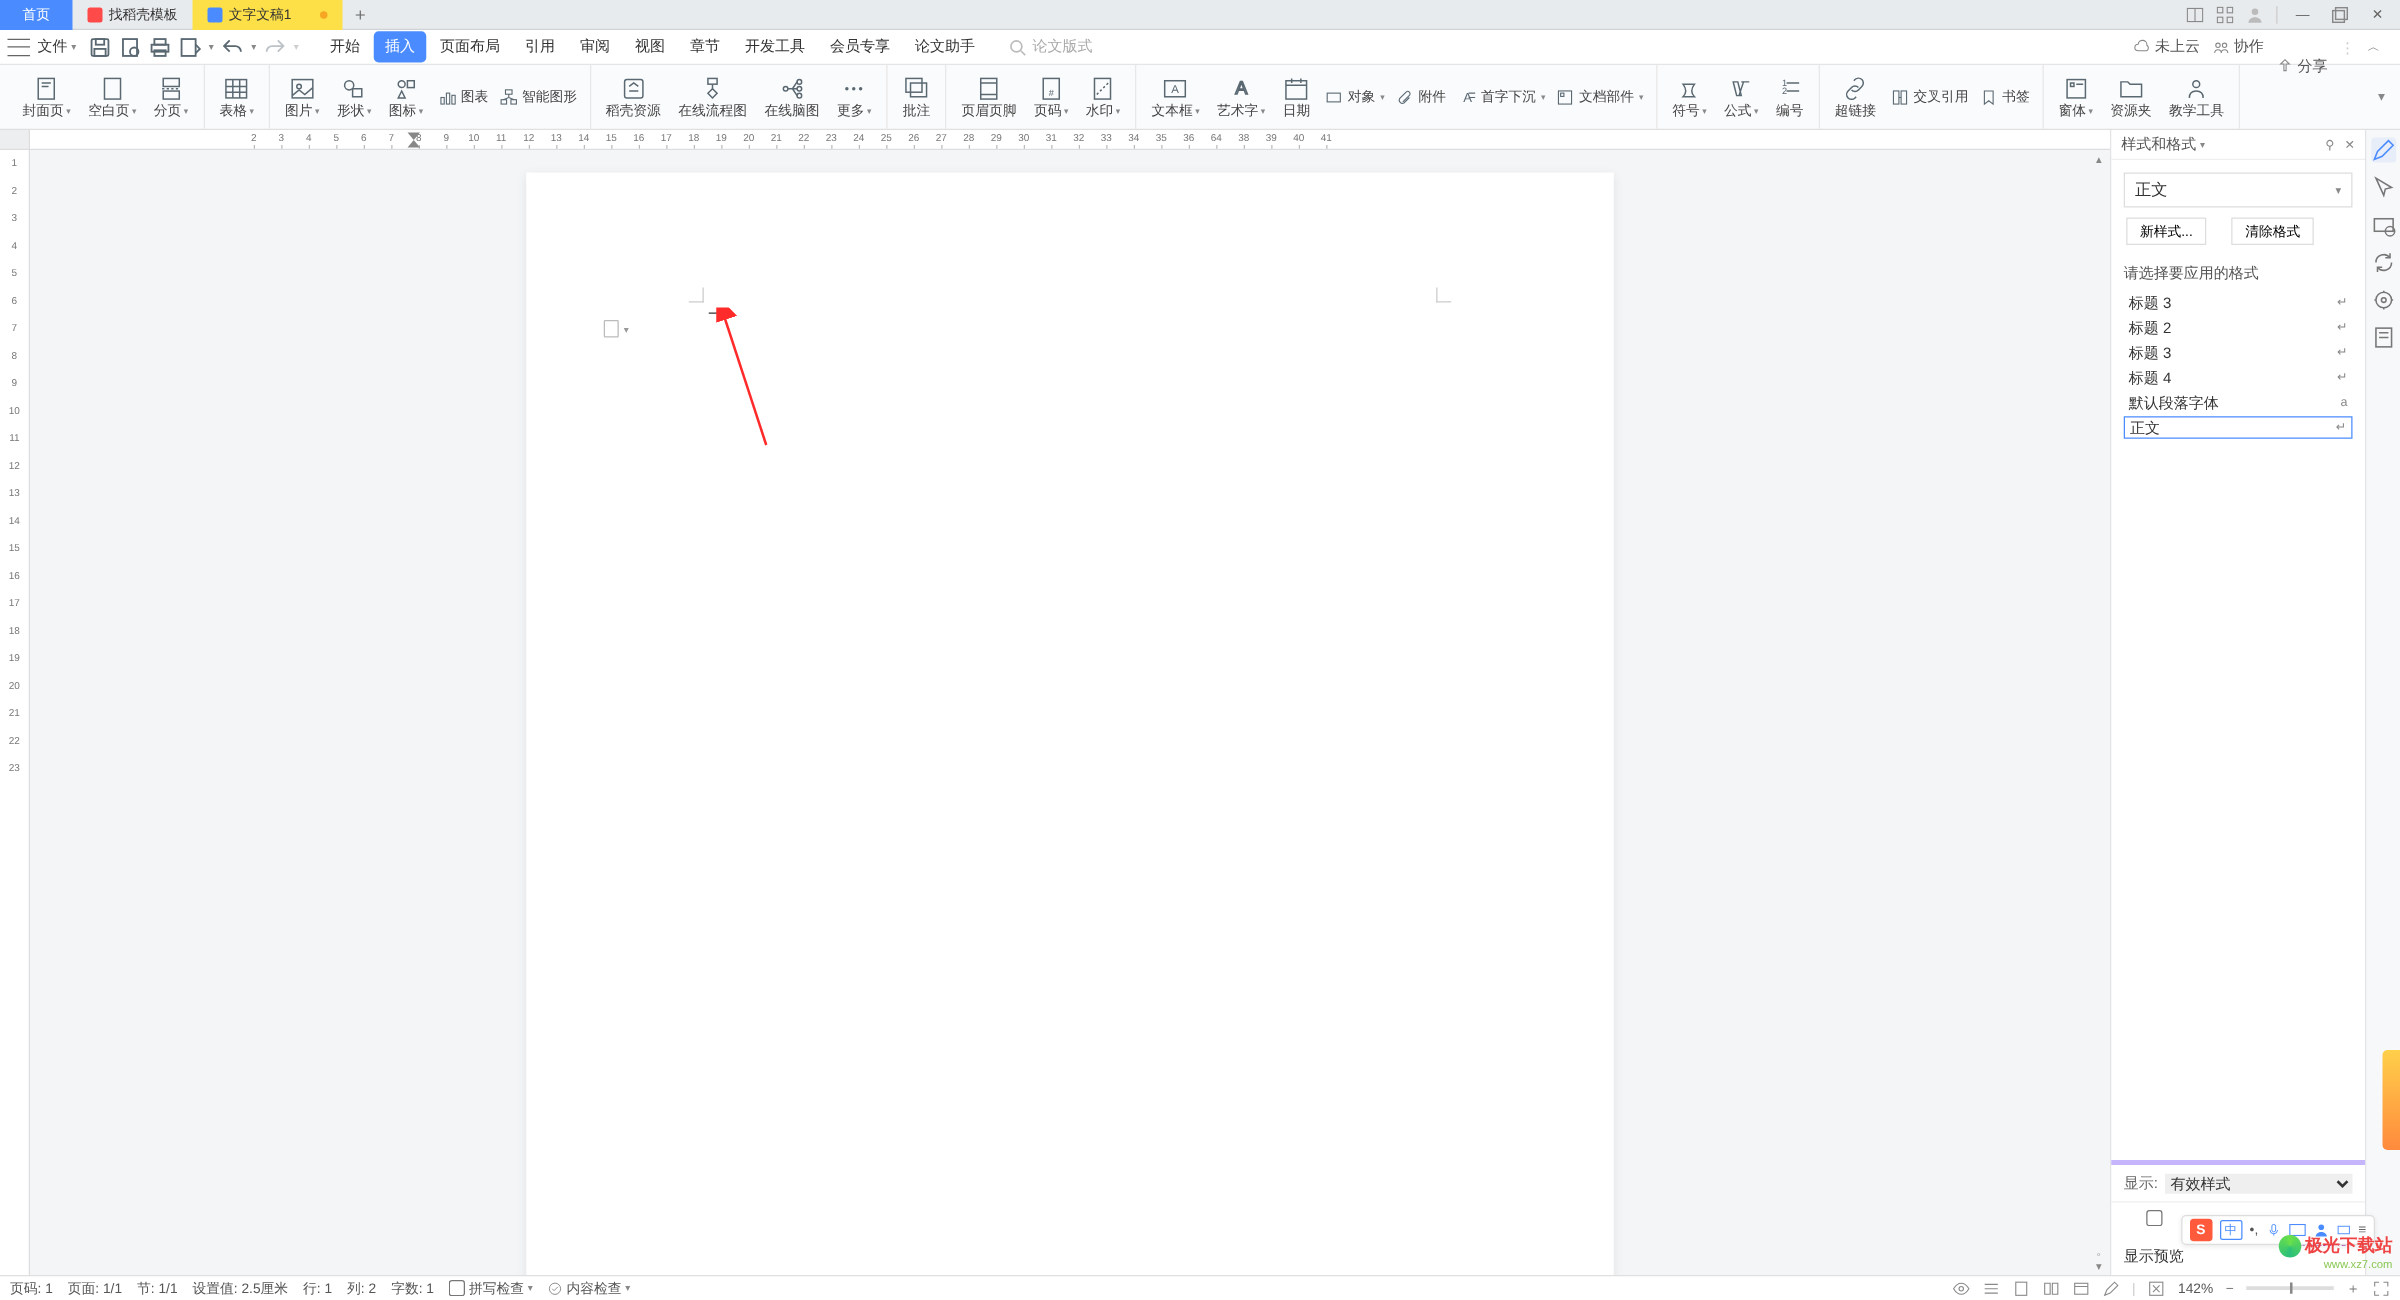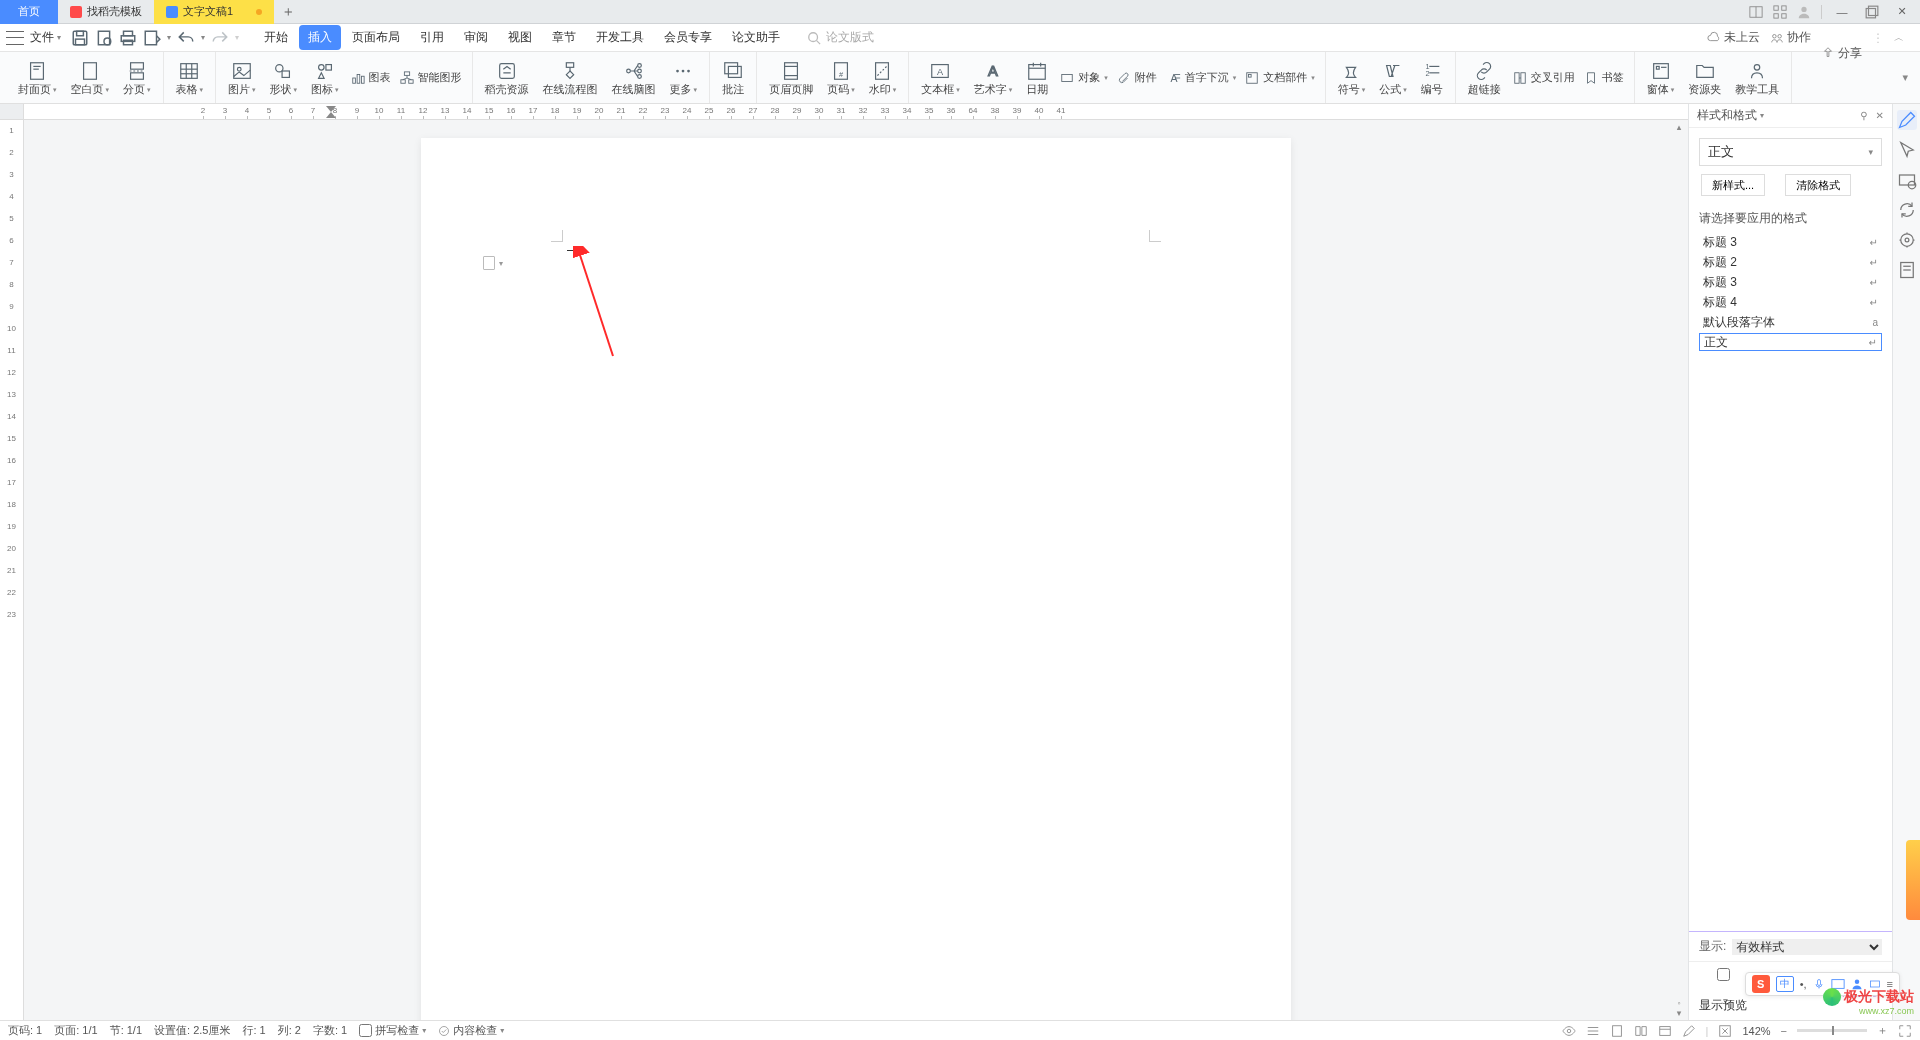--- a/index.html
+++ b/index.html
@@ -69,21 +69,21 @@
   .sp-header { height: 24px; display: flex; align-items: center; justify-content: space-between; padding: 0 8px; font-size: 12px; color: #555; border-bottom: 1px solid #eee;}
   .sp-header .hicons { display: flex; gap: 8px; color: #888; font-size: 10px;}
   .sp-style-select { margin: 10px 10px 6px; height: 28px; border: 1px solid #ddd; display: flex; align-items: center; padding: 0 8px; justify-content: space-between; font-size: 13px;}
   .sp-row { display: flex; gap: 20px; padding: 2px 12px 8px; }
   .sp-btn { height: 22px; padding: 0 10px; border: 1px solid #ddd; font-size: 11px; display: flex; align-items: center; background: #fff;}
   .sp-subtitle { padding: 6px 10px; font-size: 12px; color: #555;}
   .sp-list { padding: 0 10px; display: flex; flex-direction: column; gap: 2px;}
   .sp-item { height: 18px; display: flex; align-items: center; justify-content: space-between; font-size: 12px; padding: 0 4px; cursor:pointer;}
   .sp-item.selected { border: 1px solid #4a8cff; }
   .sp-item .ret { font-size: 10px; color: #888;}
-  .sp-bottom-show { margin-top:auto; padding: 6px 10px; display:flex; align-items:center; border-top:1px solid #c4b5fd; border-bottom:1px solid #eee;}
+  .sp-bottom-show { margin-top:auto; padding: 6px 10px; display:flex; align-items:center; border-top:4px solid #c4b5fd; border-bottom:1px solid #eee;}
   .sp-bottom-show select { border:none; font-size:12px; color:#333; flex:1;}
   .sp-chk { padding: 6px 10px; display:flex; align-items:center; gap:6px; font-size:12px; justify-content:space-between;}
   .sp-chk .smart { color:#a21caf; display:flex; align-items:center; gap:3px;}
 
   
   .side-tools { position:absolute; top:104px; right:0; width:28px; bottom:20px; background:#f7f8f9; border-left:1px solid #e2e4e6; display:flex; flex-direction:column; align-items:center; padding:6px 0; gap:10px;}
   .side-tools .st { width:20px; height:20px; color:#777; display:flex; align-items:center; justify-content:center; cursor:pointer; border-radius:3px;}
   .side-tools .st.active{ background:#e8eef9; color:#4a8cff;}
   .side-tab { position:absolute; right:0; bottom:120px; top:auto; width:14px; height:80px; background:linear-gradient(#ffcf4a,#ff8a3d); border-radius:4px 0 0 4px;}
 

